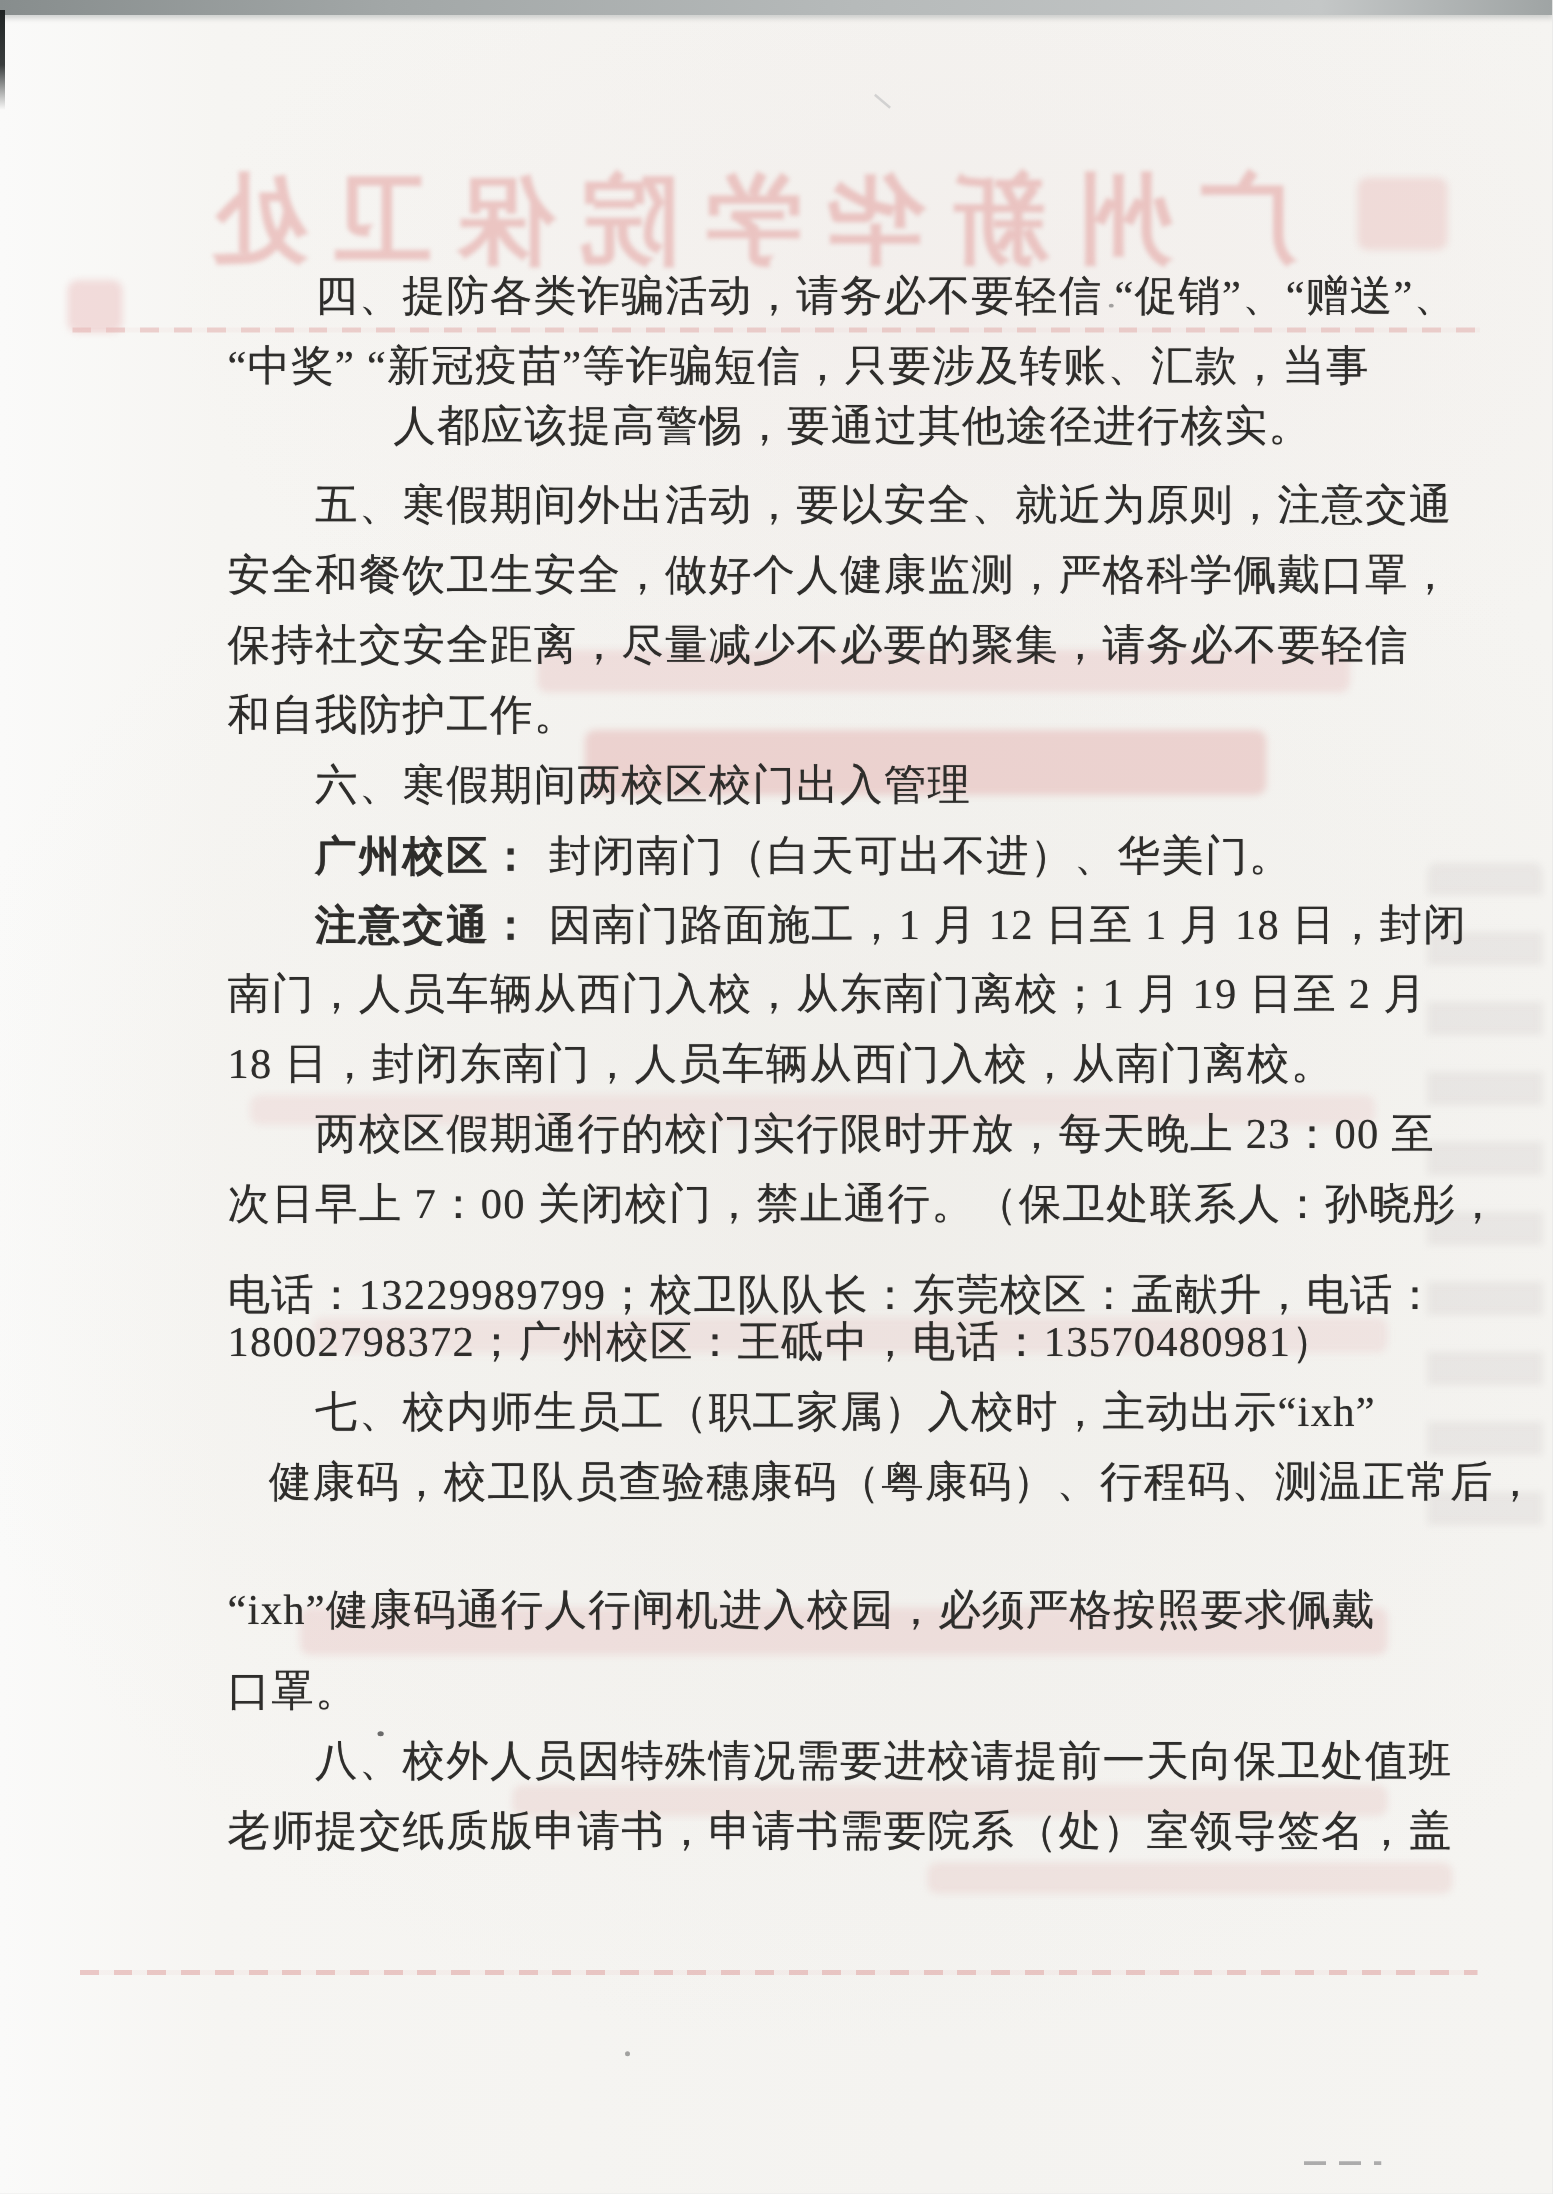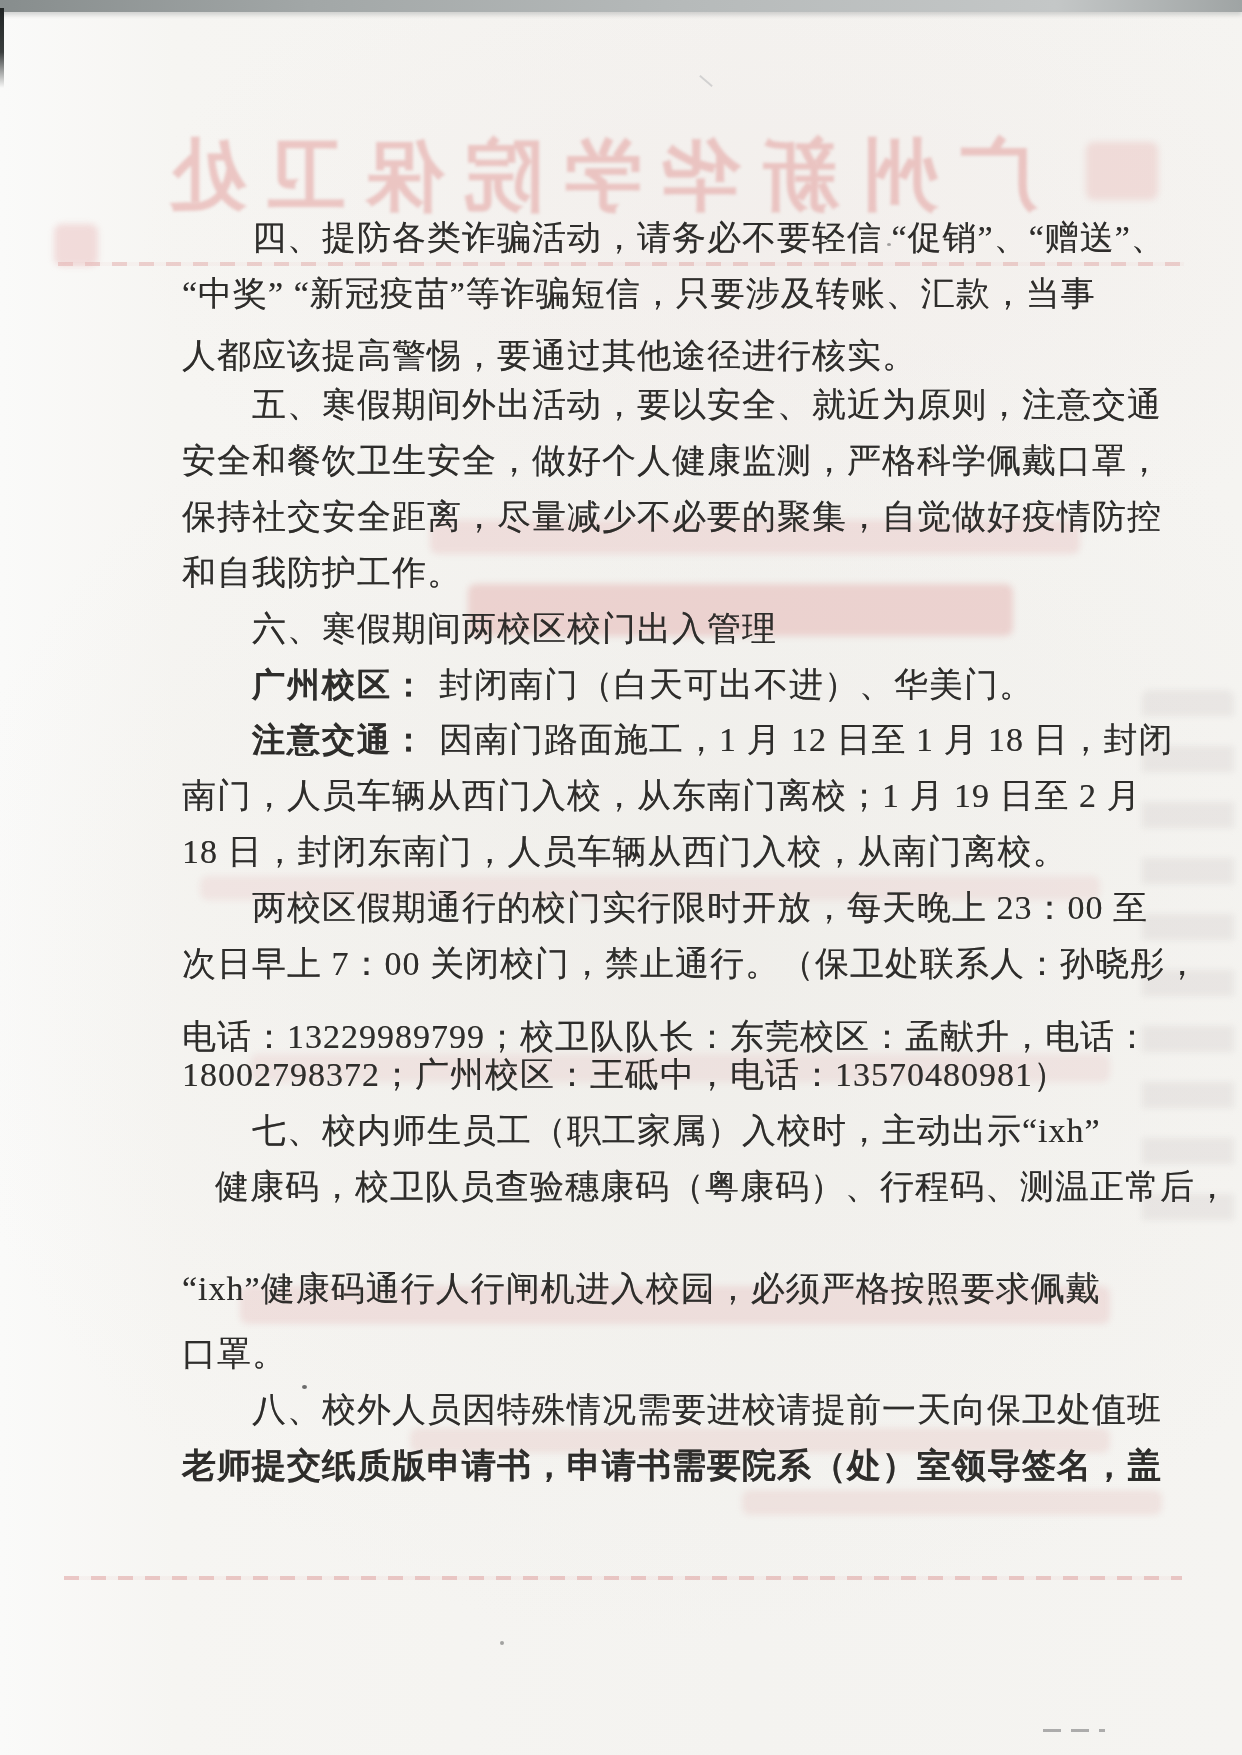--- a/index.html
+++ b/index.html
@@ -78,35 +78,35 @@
   <div class="smudge" style="left:200px;top:876px;width:900px;height:24px;background:rgba(231,196,194,.3);"></div>
   <div class="smudge" style="left:250px;top:1054px;width:860px;height:28px;background:rgba(231,196,194,.3);"></div>
   <div class="smudge" style="left:240px;top:1286px;width:870px;height:38px;background:rgba(229,186,184,.34);"></div>
   <div class="smudge" style="left:410px;top:1428px;width:700px;height:25px;background:rgba(231,196,194,.36);"></div>
   <div class="smudge" style="left:742px;top:1490px;width:420px;height:25px;background:rgba(231,196,194,.36);"></div>
   <div class="smudge" style="left:1142px;top:690px;width:92px;height:540px;background:repeating-linear-gradient(180deg,rgba(190,182,182,.2) 0 26px,rgba(190,182,182,0) 26px 56px);"></div>
 
   <div id="doc-lines">
       <div class="dline ind" style="top: 210px;">四、提防各类诈骗活动，请务必不要轻信 “促销”、“赠送”、</div>
       <div class="dline" style="top: 265.82px;">“中奖” “新冠疫苗”等诈骗短信，只要涉及转账、汇款，当事</div>
-      <div class="dline" style="top: 328px;">人都应该提高警惕，要通过其他途径进行核实。</div>
+      <div class="dline" style="top: 314px; text-align: center;">人都应该提高警惕，要通过其他途径进行核实。</div>
       <div class="dline ind" style="top: 377.46px;">五、寒假期间外出活动，要以安全、就近为原则，注意交通</div>
       <div class="dline" style="top: 433.28px;">安全和餐饮卫生安全，做好个人健康监测，严格科学佩戴口罩，</div>
-      <div class="dline" style="top: 489.1px;">保持社交安全距离，尽量减少不必要的聚集，自觉做好疫情防控</div>
+      <div class="dline" style="top: 489.1px;">保持社交安全距离，尽量减少不必要的聚集，请务必不要轻信</div>
       <div class="dline" style="top: 544.92px;">和自我防护工作。</div>
       <div class="dline ind" style="top: 600.74px;">六、寒假期间两校区校门出入管理</div>
       <div class="dline ind" style="top: 656.56px;"><span class="bp">广州校区：</span>封闭南门（白天可出不进）、华美门。</div>
       <div class="dline ind" style="top: 712.38px;"><span class="bp">注意交通：</span>因南门路面施工，1 月 12 日至 1 月 18 日，封闭</div>
       <div class="dline" style="top: 768.2px; font-family: Liberation Serif, serif;">南门，人员车辆从西门入校，从东南门离校；1 月 19 日至 2 月</div>
       <div class="dline" style="top: 824.02px;">18 日，封闭东南门，人员车辆从西门入校，从南门离校。</div>
       <div class="dline ind" style="top: 879.84px;">两校区假期通行的校门实行限时开放，每天晚上 23：00 至</div>
       <div class="dline" style="top: 935.66px;">次日早上 7：00 关闭校门，禁止通行。（保卫处联系人：孙晓彤，</div>
       <div class="dline" style="top: 1009px;">电话：13229989799；校卫队队长：东莞校区：孟献升，电话：</div>
       <div class="dline" style="top: 1047.3px;">18002798372；广州校区：王砥中，电话：13570480981）</div>
       <div class="dline ind" style="top: 1103.12px;">七、校内师生员工（职工家属）入校时，主动出示“ixh”</div>
       <div class="dline" style="top: 1158.94px; margin-left: 33px;">健康码，校卫队员查验穗康码（粤康码）、行程码、测温正常后，</div>
       <div class="dline" style="top: 1261px;">“ixh”健康码通行人行闸机进入校园，必须严格按照要求佩戴</div>
       <div class="dline" style="top: 1326.4px;">口罩。</div>
       <div class="dline ind" style="top: 1382.22px;">八、校外人员因特殊情况需要进校请提前一天向保卫处值班</div>
-      <div class="dline" style="top: 1438.04px; font-weight: bold;">老师提交纸质版申请书，申请书需要院系（处）室领导签名，盖</div>
+      <div class="dline" style="top: 1438.04px;">老师提交纸质版申请书，申请书需要院系（处）室领导签名，盖</div>
     </div>
 
 </div>
 
 </body></html>

